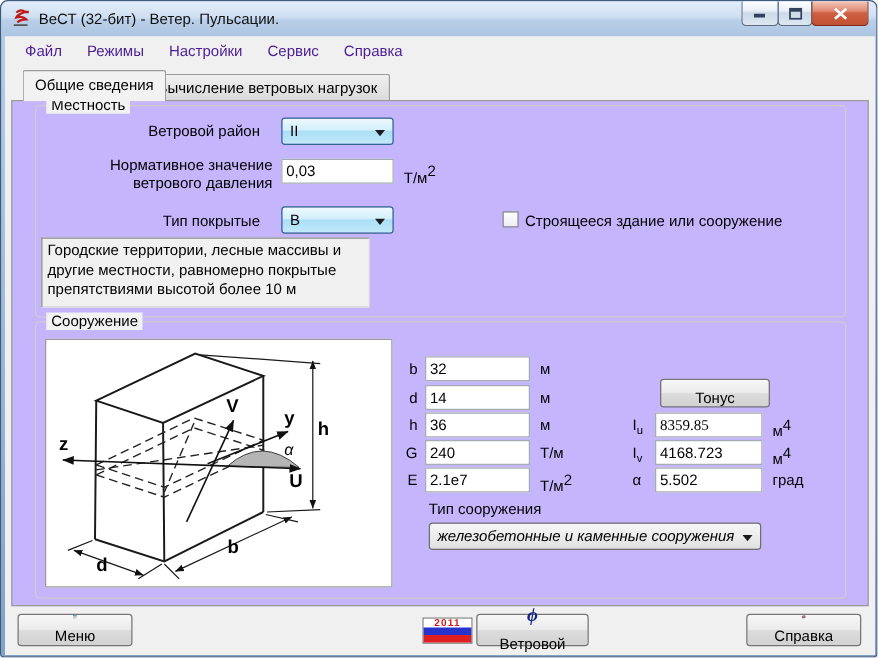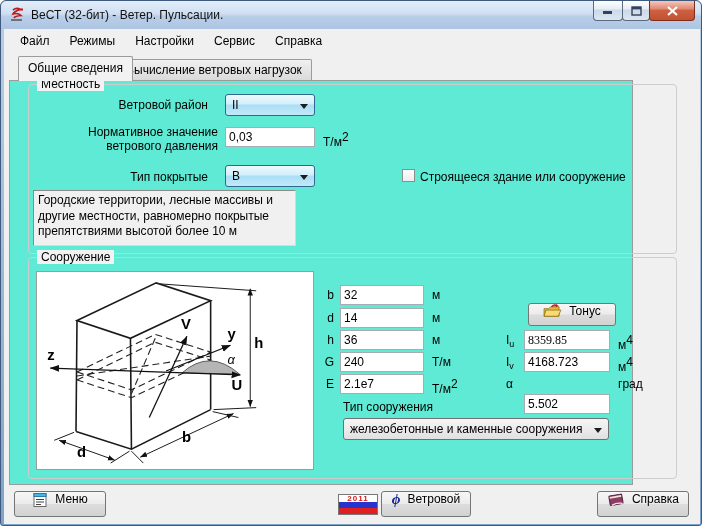--- a/index.html
+++ b/index.html
@@ -19,51 +19,51 @@
   .winbtns{position:absolute;top:0;right:6px;height:21px;display:flex;}
   .wbtn{height:20px;margin-left:-1px;border:1px solid #5a6a80;border-top:none;
     border-radius:0 0 4px 4px;display:flex;align-items:center;justify-content:center;
     background:linear-gradient(180deg,#ffffff 0%,#e7eef6 40%,#ccd9e8 50%,#dce7f1 100%);}
   .wbtn.min{width:30px;} .wbtn.max{width:28px;}
   .wbtn.close{width:46px;border-color:#7e2c1a;
     background:linear-gradient(180deg,#f4c7ba 0%,#e08b74 40%,#cf5f41 50%,#c25134 100%);}
   
   .client{position:absolute;left:3px;top:28px;width:696px;height:495px;background:#f0f0f0;}
   .menubar{position:absolute;left:2px;top:0;height:24px;display:flex;align-items:center;padding-left:4px;}
-  .menu-item{padding:4px 10px;color:#000000;text-align:center;}
+  .menu-item{padding:4px 10px;color:#4c1d95;text-align:center;}
   
   .tab{position:absolute;border:1px solid #9b9b9b;border-bottom:none;border-radius:2px 2px 0 0;
     padding:4px 9px 0 9px;white-space:nowrap;}
   .tab.active{left:14px;top:27px;height:25px;background:#f2f2f2;z-index:3;}
   .tab.inactive{left:112px;top:30px;height:21px;background:linear-gradient(180deg,#f0f0f0,#dadada);z-index:1;padding-top:3px;}
-  .tabpage{position:absolute;left:5px;top:51px;width:624px;height:405px;background:#5eead4;
+  .tabpage{position:absolute;left:5px;top:51px;width:686px;height:405px;background:#c4b5fd;
     border:1px solid #9b9b9b;z-index:2;}
   
   .groupbox{position:absolute;border:1px solid #cdcdcd;border-radius:4px;}
   .groupbox>.glabel{position:absolute;top:-8px;left:8px;background:#f2f2f2;padding:0 4px;}
   
   .lbl{position:absolute;color:#000;}
   .lbl.r{text-align:right;}
   .tbox{position:absolute;height:20px;border:1px solid #a5acb2;background:#fff;
     font-family:"Liberation Sans",sans-serif;font-size:12px;padding:1px 3px;color:#000;}
   .combo{position:absolute;height:22px;border-radius:3px;display:flex;align-items:center;
     padding:0 20px 0 6px;white-space:nowrap;overflow:hidden;}
   .combo.blue{border:1px solid #33678f;
     background:linear-gradient(180deg,#eef9fe 0%,#d2effb 45%,#aadef6 50%,#c2e9f9 100%);}
   .combo.gray{border:1px solid #707070;
-    background:linear-gradient(180deg,#f5f5f5 0%,#ececec 50%,#e0e0e0 100%);}
+    background:linear-gradient(180deg,#f5f5f5 0%,#ececec 50%,#e0e0e0 100%);font-style:italic;}
   .carrow{position:absolute;right:6px;top:9px;width:0;height:0;
     border-left:4px solid transparent;border-right:4px solid transparent;border-top:5px solid #1c1c1c;}
   .checkbox{position:absolute;width:13px;height:13px;border:1px solid #8e8e8e;
     background:linear-gradient(180deg,#ffffff,#ececf2);}
   .descpanel{position:absolute;background:#f0f0f0;border:1px solid;
     border-color:#8b8b8b #d9d9d9 #d9d9d9 #8b8b8b;padding:2px 4px;line-height:1.3;}
   .btn{position:absolute;height:26px;border:1px solid #757575;border-radius:3px;
     background:linear-gradient(180deg,#f7f7f7 0%,#ebebeb 48%,#dcdcdc 52%,#d2d2d2 100%);
-    display:flex;justify-content:center;gap:7px;font-size:12px;color:#000;}
+    display:flex;align-items:center;justify-content:center;gap:7px;font-size:12px;color:#000;flex-direction:column;}
   .unit sup,.unit{font-size:12px;}
   sub{font-size:9px;} sup{font-size:9px;}
   .diagram{position:absolute;background:#fff;border:1px solid #9c9c9c;}
   .gamma-ico{font-family:"Liberation Serif",serif;font-style:italic;color:#7a1f1f;font-size:15px;line-height:1;}
   .phi-ico{font-family:"Liberation Serif",serif;font-style:italic;color:#16228c;font-size:15px;font-weight:bold;line-height:1;}
   .flag{position:absolute;width:40px;height:21px;border:1px solid #777;background:#fff;}
   .flag .f-top{height:7px;background:#fff;color:#d81717;font-size:8px;font-weight:bold;
     text-align:center;line-height:7px;letter-spacing:1px;}
   .flag .f-mid{height:6px;background:#2633cc;}
   .flag .f-bot{height:6px;background:#e02020;}
@@ -230,21 +230,21 @@
 
         <div class="lbl" style="left:477px;top:75px;"><span>I</span><sub>u</sub></div>
         <input class="tbox" style="left: 495px; top: 72px; width: 86px; font-family: Liberation Serif, serif;" value="8359.85">
         <div class="lbl unit" style="left:589px;top:75px;"><span>м</span><sup>4</sup></div>
 
         <div class="lbl" style="left:477px;top:97px;"><span>I</span><sub>v</sub></div>
         <input class="tbox" style="left: 495px; top: 94px; width: 86px;" value="4168.723">
         <div class="lbl unit" style="left:589px;top:97px;"><span>м</span><sup>4</sup></div>
 
         <div class="lbl" style="left:477px;top:119px;">α</div>
-        <input class="tbox" style="left: 495px; top: 116px; width: 86px; margin-top: 20px;" value="5.502">
+        <input class="tbox" style="left: 495px; top: 116px; width: 86px;" value="5.502">
         <div class="lbl unit" style="left:589px;top:119px;">град</div>
 
         <div class="lbl" style="left:314px;top:142px;">Тип сооружения</div>
         <div class="combo gray" style="left:314px;top:160px;width:266px;">
           <span>железобетонные и каменные сооружения</span>
           <span class="carrow"></span>
         </div>
       </div>
     </div>
 

